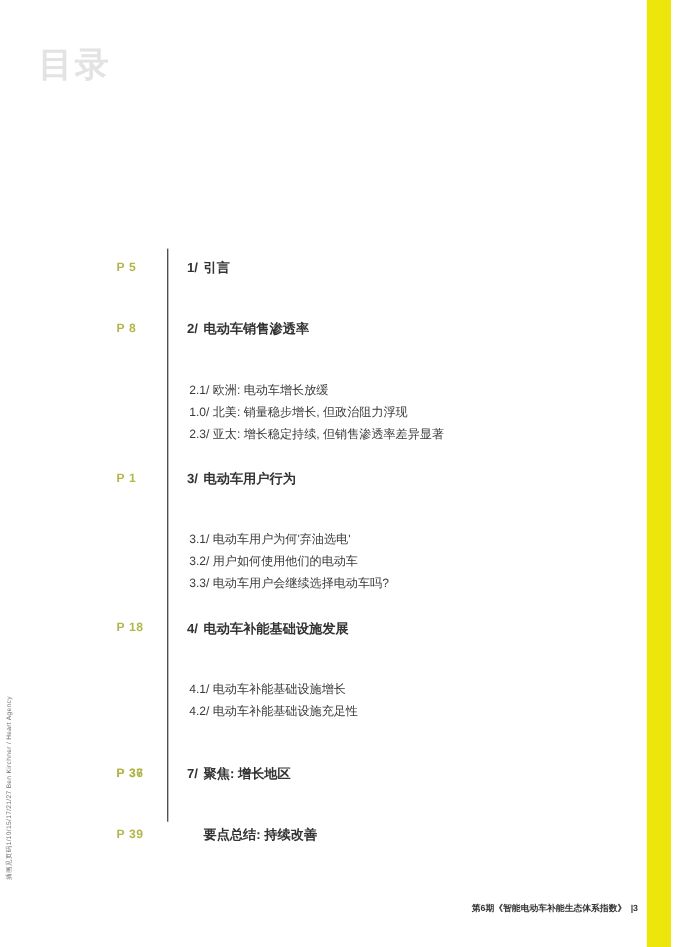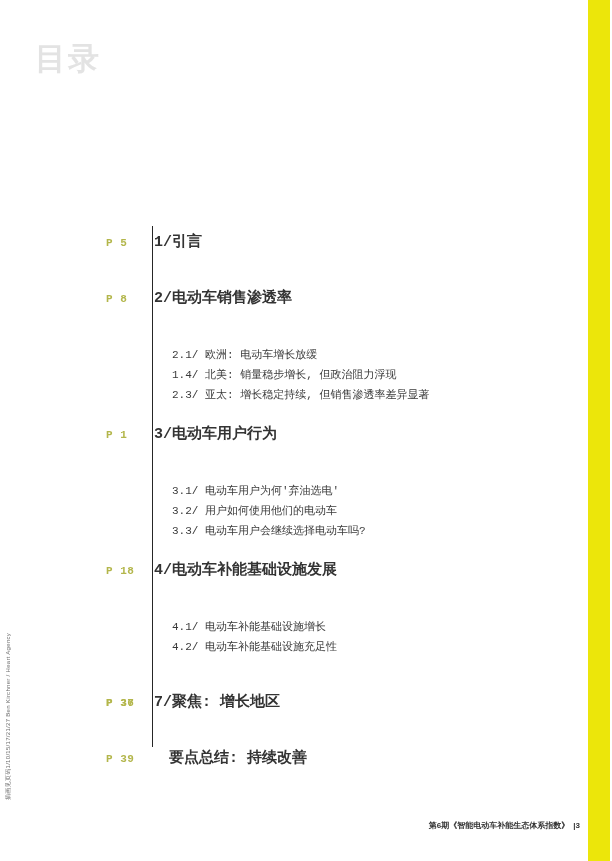--- a/index.html
+++ b/index.html
@@ -49,35 +49,34 @@
     position: absolute;
     left: 106px;
     top: 226px;
     width: 450px;
     padding-top: 7px;
   }
   .entry {
     position: relative;
     margin-bottom: 20px;
     line-height: 20px;
-    font-family: Liberation Mono, monospace;
   }
   .pnum {
     position: absolute;
     left: 0;
     top: 0;
     font-size: 11px;
     font-weight: 700;
     letter-spacing: 0.5px;
     color: #b3b64b;
     line-height: 20px;
   }
   .main {
-    margin-left: 48px;
-    font-size: 15px;
+    margin-left: 64px;
+    font-size: 12px;
     font-weight: 700;
     color: #333333;
     white-space: nowrap;
   }
   .num {
     display: inline-block;
     min-width: 15px;
   }
   .subs {
     margin-left: 66px;
@@ -130,21 +129,21 @@
     <div class="subs"></div>
   </div>
 
   <div class="entry">
     <span class="pnum">P 8</span>
     <div class="main">
       <span class="num">2/</span><span class="ttl">电动车销售渗透率</span>
     </div>
     <div class="subs">
         <div class="sub">2.1/ 欧洲: 电动车增长放缓</div>
-        <div class="sub">1.4/ 北美: 销量稳步增长, 但政治阻力浮现</div>
+        <div class="sub">1.0/ 北美: 销量稳步增长, 但政治阻力浮现</div>
         <div class="sub">2.3/ 亚太: 增长稳定持续, 但销售渗透率差异显著</div>
       </div>
   </div>
 
   <div class="entry">
     <span class="pnum">P 1</span>
     <div class="main">
       <span class="num">3/</span><span class="ttl">电动车用户行为</span>
     </div>
     <div class="subs">

